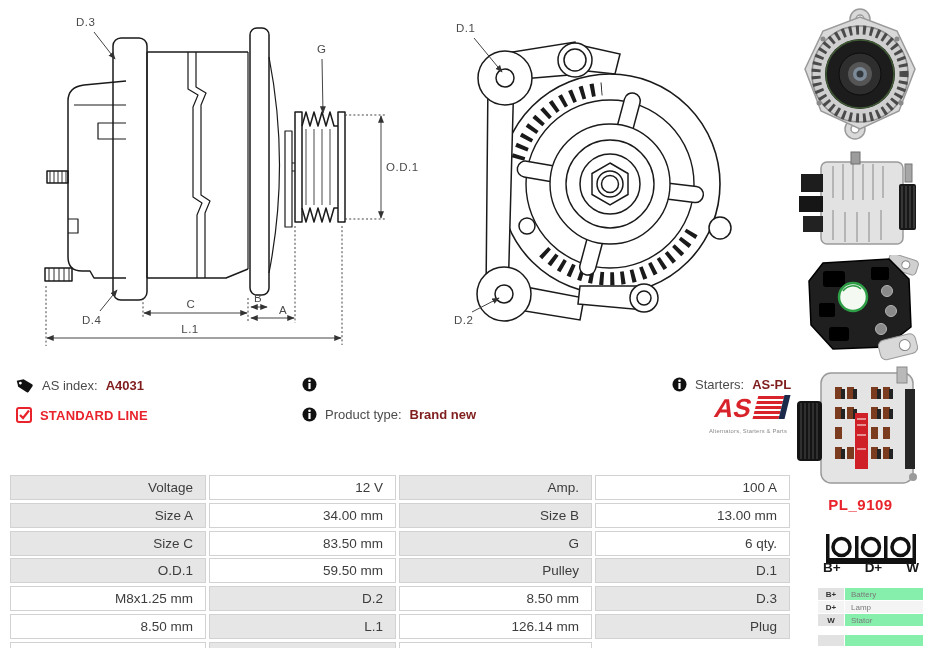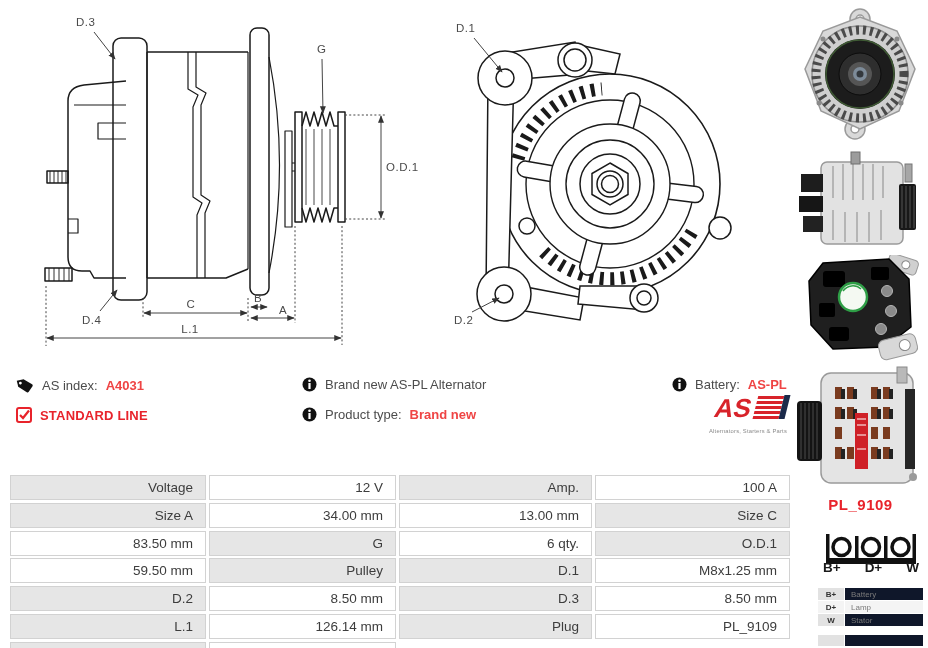--- a/index.html
+++ b/index.html
@@ -18,27 +18,27 @@
   
   .plug-code { position:absolute; left:0; top:496px; width:135px; text-align:center;
                color:#e8232b; font-weight:bold; font-size:15px; letter-spacing:.5px; }
   .plug-svg { position:absolute; left:33px; top:528px; }
   .terminals { position:absolute; left:30px; top:560px; width:96px; display:flex; justify-content:space-between; }
   .terminals span { font-weight:bold; font-size:13.5px; color:#1a1a1a; }
   .legend { position:absolute; left:25px; top:588px; width:105px; }
   .legend-row { display:flex; gap:1px; margin-bottom:1px; }
   .legend-term { width:26px; background:#e2e2e2; font-size:8px; font-weight:bold; color:#333;
                  text-align:center; padding:1.5px 0; }
-  .legend-desc { flex:1; background:#0f172a; font-size:8px; color:#7a7a7a; padding:1.5px 0 1.5px 6px; }
+  .legend-desc { flex:1; background:#86efac; font-size:8px; color:#7a7a7a; padding:1.5px 0 1.5px 6px; }
   .legend-row.alt .legend-term, .legend-row.alt .legend-desc { background:#f4f4f4; }
   .legend-row.empty { margin-top:9px; height:11px; }
 
   
   .info-item { position:absolute; display:flex; align-items:center; gap:8px; font-size:13px; color:#4c4c4c; white-space:nowrap; }
-  .info-item b { color:#ef4444; }
+  .info-item b { color:#7f1d1d; }
   .red-line { color:#e8232b; font-weight:bold; letter-spacing:.2px; }
   .as-logo { position:absolute; left:703px; top:393px; width:90px; text-align:center; }
   .as-logo .tagline { font-size:5.8px; color:#8a8a8a; margin-top:1px; letter-spacing:.2px; }
 
   
   .spec-table { position:absolute; left:10px; top:443px; width:856px;
                 display:grid; grid-template-columns:196px 187px 193px 195px;
                 grid-auto-rows:25px; gap:2.8px 3px;margin-top:32px; }
   .cell { border:1px solid #d2d2d2; font-size:13.5px; color:#3d3d3d;
           display:flex; align-items:center; justify-content:flex-end; padding-right:12px; }
@@ -180,30 +180,29 @@
     <span>AS index:</span>
     <b>A4031</b>
   </div>
 
   <div class="info-item" style="left:302px; top:377px;">
     <svg width="15" height="15" viewBox="0 0 15 15">
       <circle cx="7.5" cy="7.5" r="7" fill="#111"></circle>
       <rect x="6.4" y="6" width="2.2" height="6" fill="#fff"></rect>
       <circle cx="7.5" cy="3.7" r="1.3" fill="#fff"></circle>
     </svg>
-    <span>Brand new AS-PL Alternator</span>
   </div>
 
   <div class="info-item" style="left:672px; top:377px;">
     <svg width="15" height="15" viewBox="0 0 15 15">
       <circle cx="7.5" cy="7.5" r="7" fill="#111"></circle>
       <rect x="6.4" y="6" width="2.2" height="6" fill="#fff"></rect>
       <circle cx="7.5" cy="3.7" r="1.3" fill="#fff"></circle>
     </svg>
-    <span>Battery:</span>
+    <span>Starters:</span>
     <b>AS-PL</b>
   </div>
 
   <div class="info-item" style="left:16px; top:407px;">
     <svg width="16" height="16" viewBox="0 0 16 16">
       <rect x="1" y="1" width="14" height="14" rx="2" fill="none" stroke="#e8232b" stroke-width="2"></rect>
       <path d="M4 8 L7 11 L13 3.5" fill="none" stroke="#e8232b" stroke-width="2.2"></path>
     </svg>
     <span class="red-line">STANDARD LINE</span>
   </div>
@@ -236,20 +235,21 @@
   </div>
 
   <div class="spec-table">
     <div class="cell lab">Voltage</div>
     <div class="cell val">12 V</div>
     <div class="cell lab">Amp.</div>
     <div class="cell val">100 A</div>
 
     <div class="cell lab">Size A</div>
     <div class="cell val">34.00 mm</div>
+    <div class="cell lab">Size B</div>
     <div class="cell val">13.00 mm</div>
 
     <div class="cell lab">Size C</div>
     <div class="cell val">83.50 mm</div>
     <div class="cell lab">G</div>
     <div class="cell val">6 qty.</div>
 
     <div class="cell lab">O.D.1</div>
     <div class="cell val">59.50 mm</div>
     <div class="cell lab">Pulley</div>

